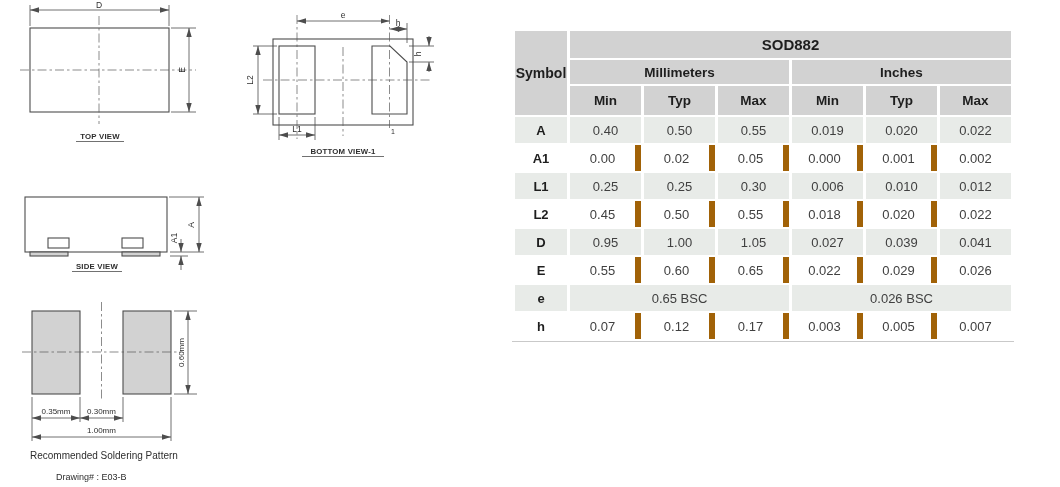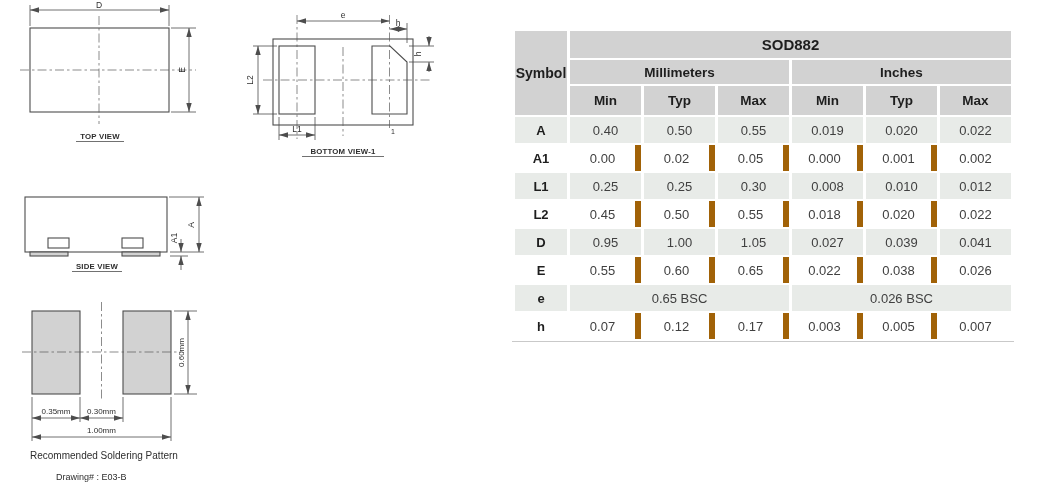--- a/index.html
+++ b/index.html
@@ -205,21 +205,21 @@
         <td class="v">0.05</td>
         <td class="v">0.000</td>
         <td class="v">0.001</td>
         <td class="v">0.002</td>
       </tr>
       <tr class="shaded">
         <td class="sym">L1</td>
         <td class="v">0.25</td>
         <td class="v">0.25</td>
         <td class="v">0.30</td>
-        <td class="v">0.008</td>
+        <td class="v">0.006</td>
         <td class="v">0.010</td>
         <td class="v">0.012</td>
       </tr>
       <tr class="white">
         <td class="sym">L2</td>
         <td class="v">0.45</td>
         <td class="v">0.50</td>
         <td class="v">0.55</td>
         <td class="v">0.018</td>
         <td class="v">0.020</td>
@@ -233,21 +233,21 @@
         <td class="v">0.027</td>
         <td class="v">0.039</td>
         <td class="v">0.041</td>
       </tr>
       <tr class="white">
         <td class="sym">E</td>
         <td class="v">0.55</td>
         <td class="v">0.60</td>
         <td class="v">0.65</td>
         <td class="v">0.022</td>
-        <td class="v">0.038</td>
+        <td class="v">0.029</td>
         <td class="v">0.026</td>
       </tr>
       <tr class="shaded">
         <td class="sym">e</td>
         <td class="v" colspan="3">0.65 BSC</td>
         <td class="v" colspan="3">0.026 BSC</td>
       </tr>
       <tr class="white">
         <td class="sym">h</td>
         <td class="v">0.07</td>

